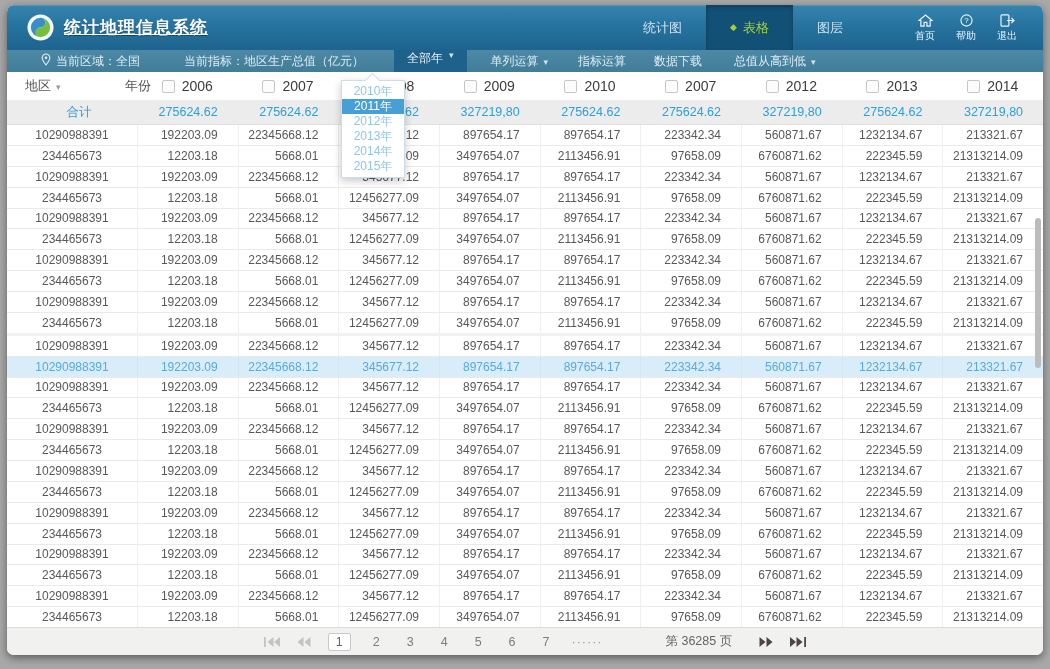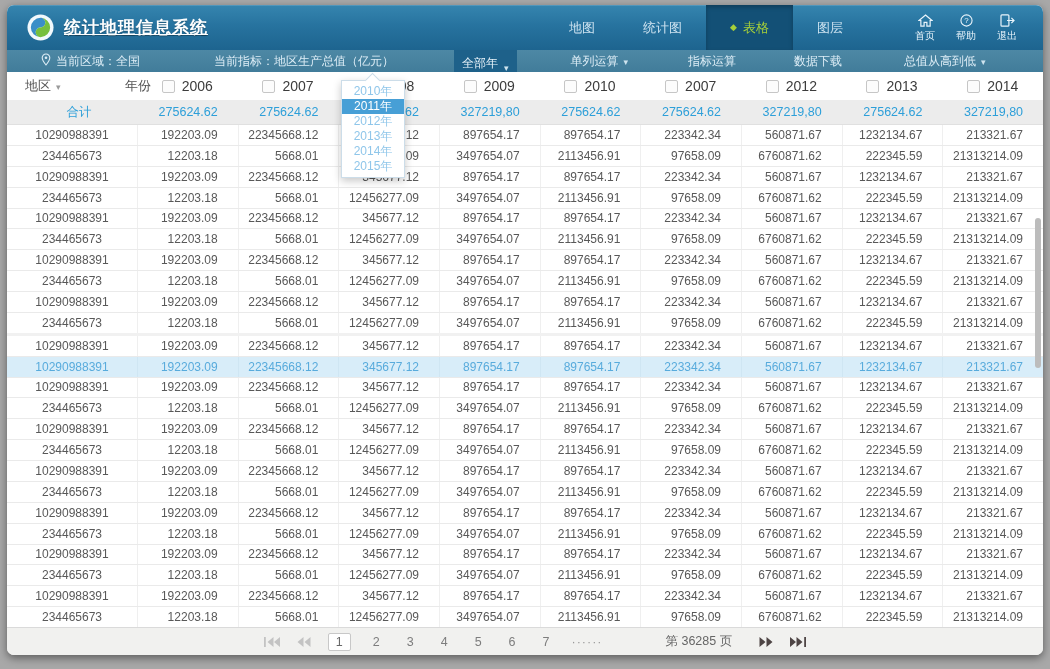--- a/index.html
+++ b/index.html
@@ -27,26 +27,26 @@
   .tab{display:flex;align-items:center;padding:0 24px;color:#cee3f0;font-size:13px;cursor:pointer;white-space:nowrap;}
   .tab.active{background:#135076;color:#a6cf39;gap:6px;box-shadow:inset 0 2px 4px rgba(0,0,0,.25);}
   .tab .diamond{font-size:9px;line-height:1;}
   .utils{display:flex;gap:9px;margin-left:42px;margin-right:6px;}
   .util{width:32px;text-align:center;color:#e9f4fb;font-size:10px;cursor:pointer;line-height:1;}
   .util .uicon{display:block;height:14px;margin-bottom:3px;}
   
   .toolbar{
     height:22px;flex:0 0 22px;
     background:linear-gradient(180deg,#4d88a5 0%,#417c9a 100%);
-    display:flex;align-items:center;font-size:12px;color:#ddedf6;white-space:nowrap;gap:30px;
+    display:flex;align-items:center;font-size:12px;color:#ddedf6;white-space:nowrap;
   }
   .tb-item{display:flex;align-items:center;gap:5px;cursor:pointer;}
   .tb-region{margin-left:34px;}
   .tb-indicator{margin-left:44px;}
-  .tb-yearbtn{margin-left:30px;height:22px;padding:0 8px;background:#1e618a;display:flex;align-items:flex-end;gap:6px;color:#eaf4fa;}
+  .tb-yearbtn{margin-left:30px;height:22px;padding:0 13px;background:#1e618a;display:flex;align-items:flex-start;gap:6px;color:#eaf4fa;}
   .tb-colop{margin-left:24px;}
   .tb-indop{margin-left:30px;}
   .tb-download{margin-left:28px;}
   .tb-sort{margin-left:32px;}
   .caret{font-size:9px;line-height:1;color:#cfe4ef;transform:translateY(1px);}
   
   .thead{height:28px;flex:0 0 28px;display:flex;align-items:center;position:relative;background:#fff;}
   .col-region{width:130px;flex:0 0 130px;display:flex;align-items:center;padding-left:18px;gap:5px;color:#555;font-size:13px;cursor:pointer;box-sizing:border-box;}
   .col-region .caret{color:#9a9a9a;}
   .year-word{position:absolute;left:118px;color:#555;font-size:13px;}
@@ -103,21 +103,20 @@
         <circle cx="14" cy="14" r="13.5" fill="#f2f9fd"></circle>
         <g transform="translate(14,14) scale(0.8) translate(-14,-14)">
           <path d="M14 1.5 A12.5 12.5 0 1 0 14 26.5 A6.25 6.25 0 0 1 14 14 A6.25 6.25 0 0 0 14 1.5 Z" fill="#3a8ec8"></path>
           <path d="M14 26.5 A12.5 12.5 0 1 0 14 1.5 A6.25 6.25 0 0 1 14 14 A6.25 6.25 0 0 0 14 26.5 Z" fill="#76bf3d"></path>
         </g>
       </svg>
     </span>
     <span class="app-title">统计地理信息系统</span>
 
     <div class="tabs">
-      <div class="tab">地图</div>
       <div class="tab">统计图</div>
       <div class="tab active">
         <span class="diamond">◆</span>
         <span>表格</span>
       </div>
       <div class="tab">图层</div>
     </div>
 
     <div class="utils">
       <div class="util">

